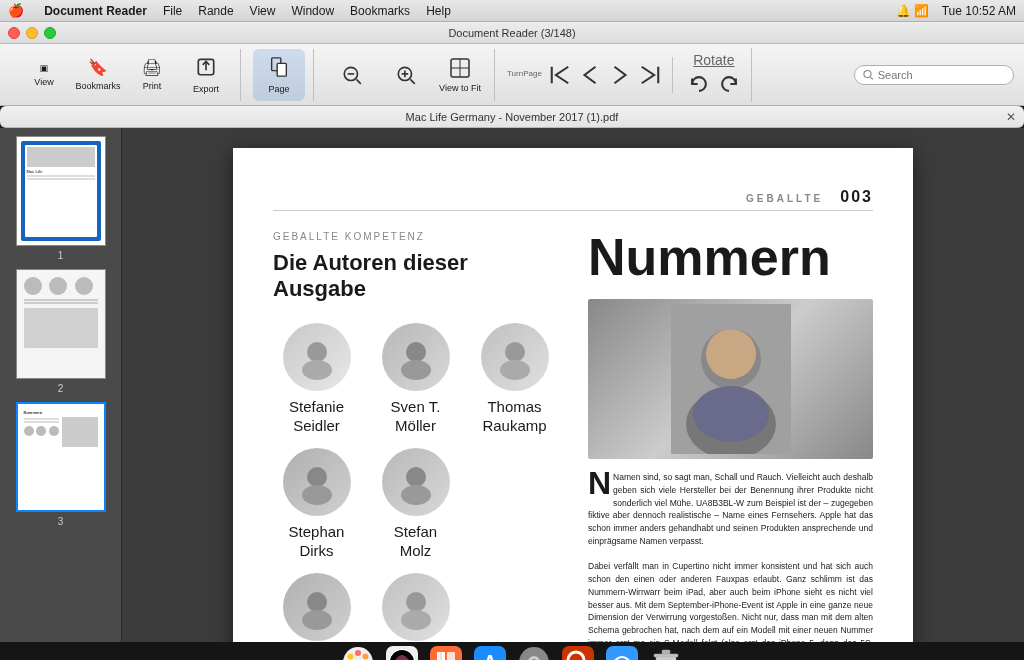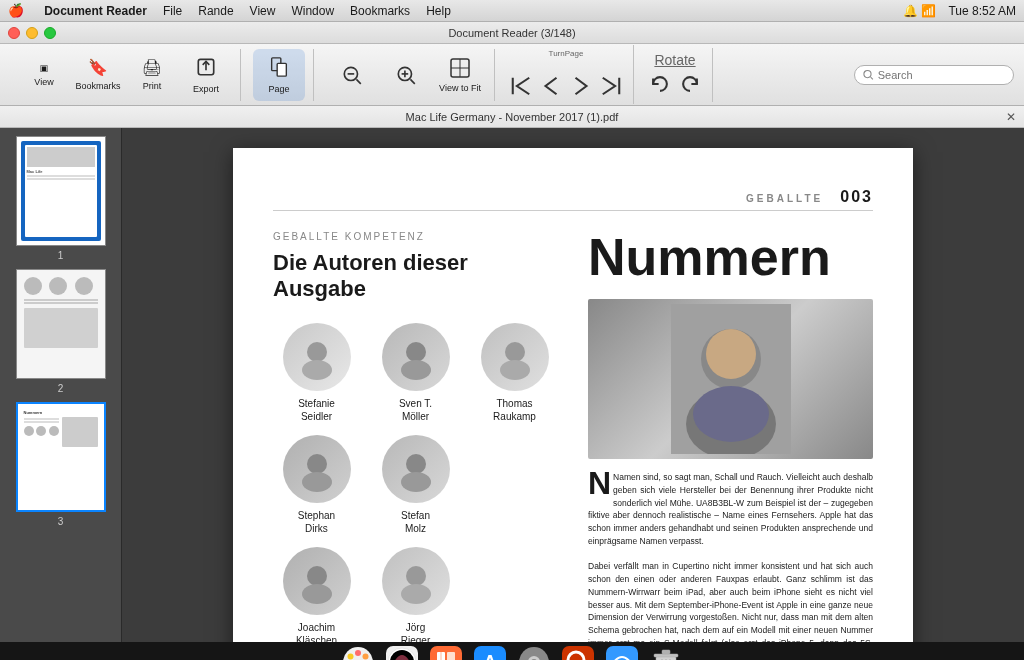--- a/index.html
+++ b/index.html
@@ -78,20 +78,21 @@
     #titlebar {
       height: 22px;
       background: linear-gradient(180deg, #f0f0f0 0%, #e4e4e4 100%);
       border-bottom: 1px solid #b8b8b8;
       display: flex;
       align-items: center;
       justify-content: center;
       font-size: 11px;
       color: #333;
       position: relative;
+      border-radius: 6px;
     }
     .traffic-lights { position: absolute; left: 8px; display: flex; gap: 6px; }
     .tl { width: 12px; height: 12px; border-radius: 50%; cursor: pointer; }
     .tl.red { background: #ff5f57; border: 1px solid #e0443e; }
     .tl.yellow { background: #febc2e; border: 1px solid #d4a017; }
     .tl.green { background: #28c840; border: 1px solid #1aab29; }
     .close-btn { position: absolute; right: 8px; font-size: 12px; cursor: pointer; color: #555; }
 
     
     #doc-area {
@@ -199,21 +200,21 @@
       height: 68px;
       border-radius: 50%;
       background: #d0d0d0;
       overflow: hidden;
       display: flex;
       align-items: center;
       justify-content: center;
       font-size: 28px;
     }
     .author-name {
-      font-size: 10px;
+      font-size: 15px;
       text-align: center;
       color: #1a1a1a;
       font-weight: 500;
       line-height: 1.3;
     }
 
     .right-col h1 {
       font-size: 52px;
       font-weight: 900;
       color: #1a1a1a;
@@ -278,21 +279,21 @@
   <span class="apple-logo">🍎</span>
   <span class="menu-item" style="font-weight:bold;">Document Reader</span>
   <span class="menu-item">File</span>
   <span class="menu-item">Rande</span>
   <span class="menu-item">View</span>
   <span class="menu-item">Window</span>
   <span class="menu-item">Bookmarks</span>
   <span class="menu-item">Help</span>
   <div class="right-items">
     <span>🔔 📶</span>
-    <span>Tue 8:52 AM</span>
+    <span>Tue 10:52 AM</span>
   </div>
 </div>
 
 <div style="height:22px;background:linear-gradient(180deg,#ececec,#dcdcdc);border-bottom:1px solid #b8b8b8;display:flex;align-items:center;justify-content:center;font-size:11px;color:#333;position:relative;">
   <div class="traffic-lights">
     <div class="tl red"></div>
     <div class="tl yellow"></div>
     <div class="tl green"></div>
   </div>
   <span>Document Reader (3/148)</span>
@@ -356,21 +357,21 @@
     <button class="toolbar-btn">
       <svg width="22" height="22" viewBox="0 0 22 22">
         <rect x="2" y="2" width="18" height="18" rx="2" fill="none" stroke="#333" stroke-width="1.5"></rect>
         <line x1="2" y1="11" x2="20" y2="11" stroke="#333" stroke-width="1"></line>
         <line x1="11" y1="2" x2="11" y2="20" stroke="#333" stroke-width="1"></line>
       </svg>
       <span>View to Fit</span>
     </button>
   </div>
 
-  <div class="toolbar-group" style="flex-direction:column;gap:12px;padding:4px 8px;">
+  <div class="toolbar-group" style="flex-direction:row;gap:4px;padding:4px 8px;">
     <div style="font-size:8px;color:#666;margin-bottom:2px;">TurnPage</div>
     <div style="display:flex;gap:2px;">
       <button class="toolbar-btn" style="width:28px;height:28px;">
         <svg width="16" height="16" viewBox="0 0 16 16">
             <line x1="2" y1="2" x2="2" y2="14" stroke="#333" stroke-width="1.5"></line>
             <polyline points="14,2 5,8 14,14" fill="none" stroke="#333" stroke-width="1.5"></polyline>
           </svg>
       </button>
       <button class="toolbar-btn" style="width:28px;height:28px;">
         <svg width="16" height="16" viewBox="0 0 16 16">

